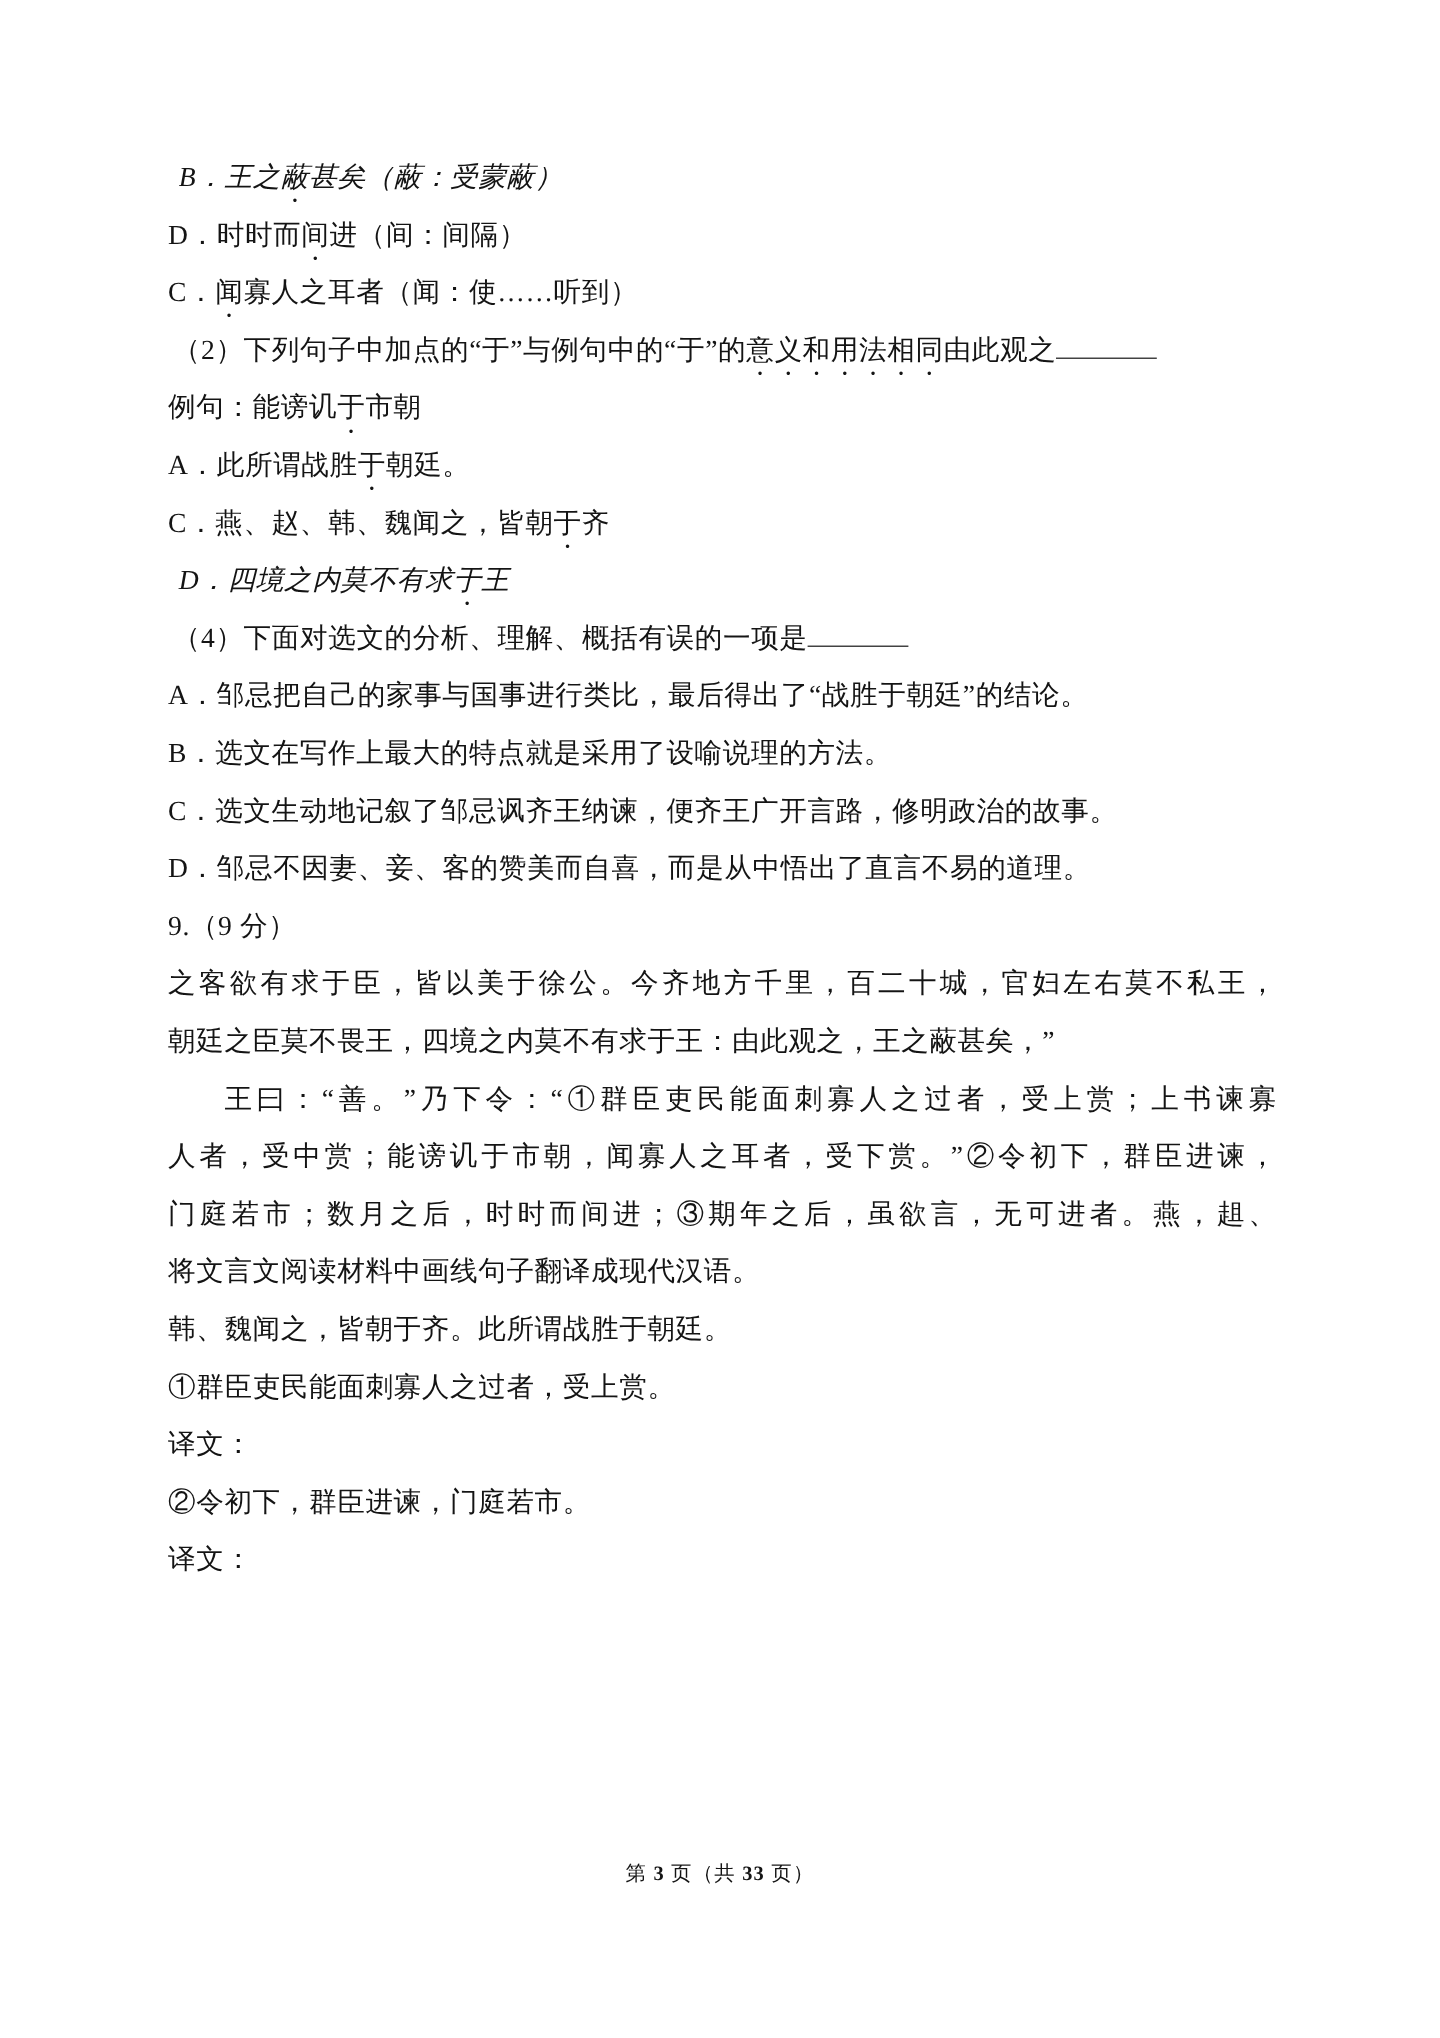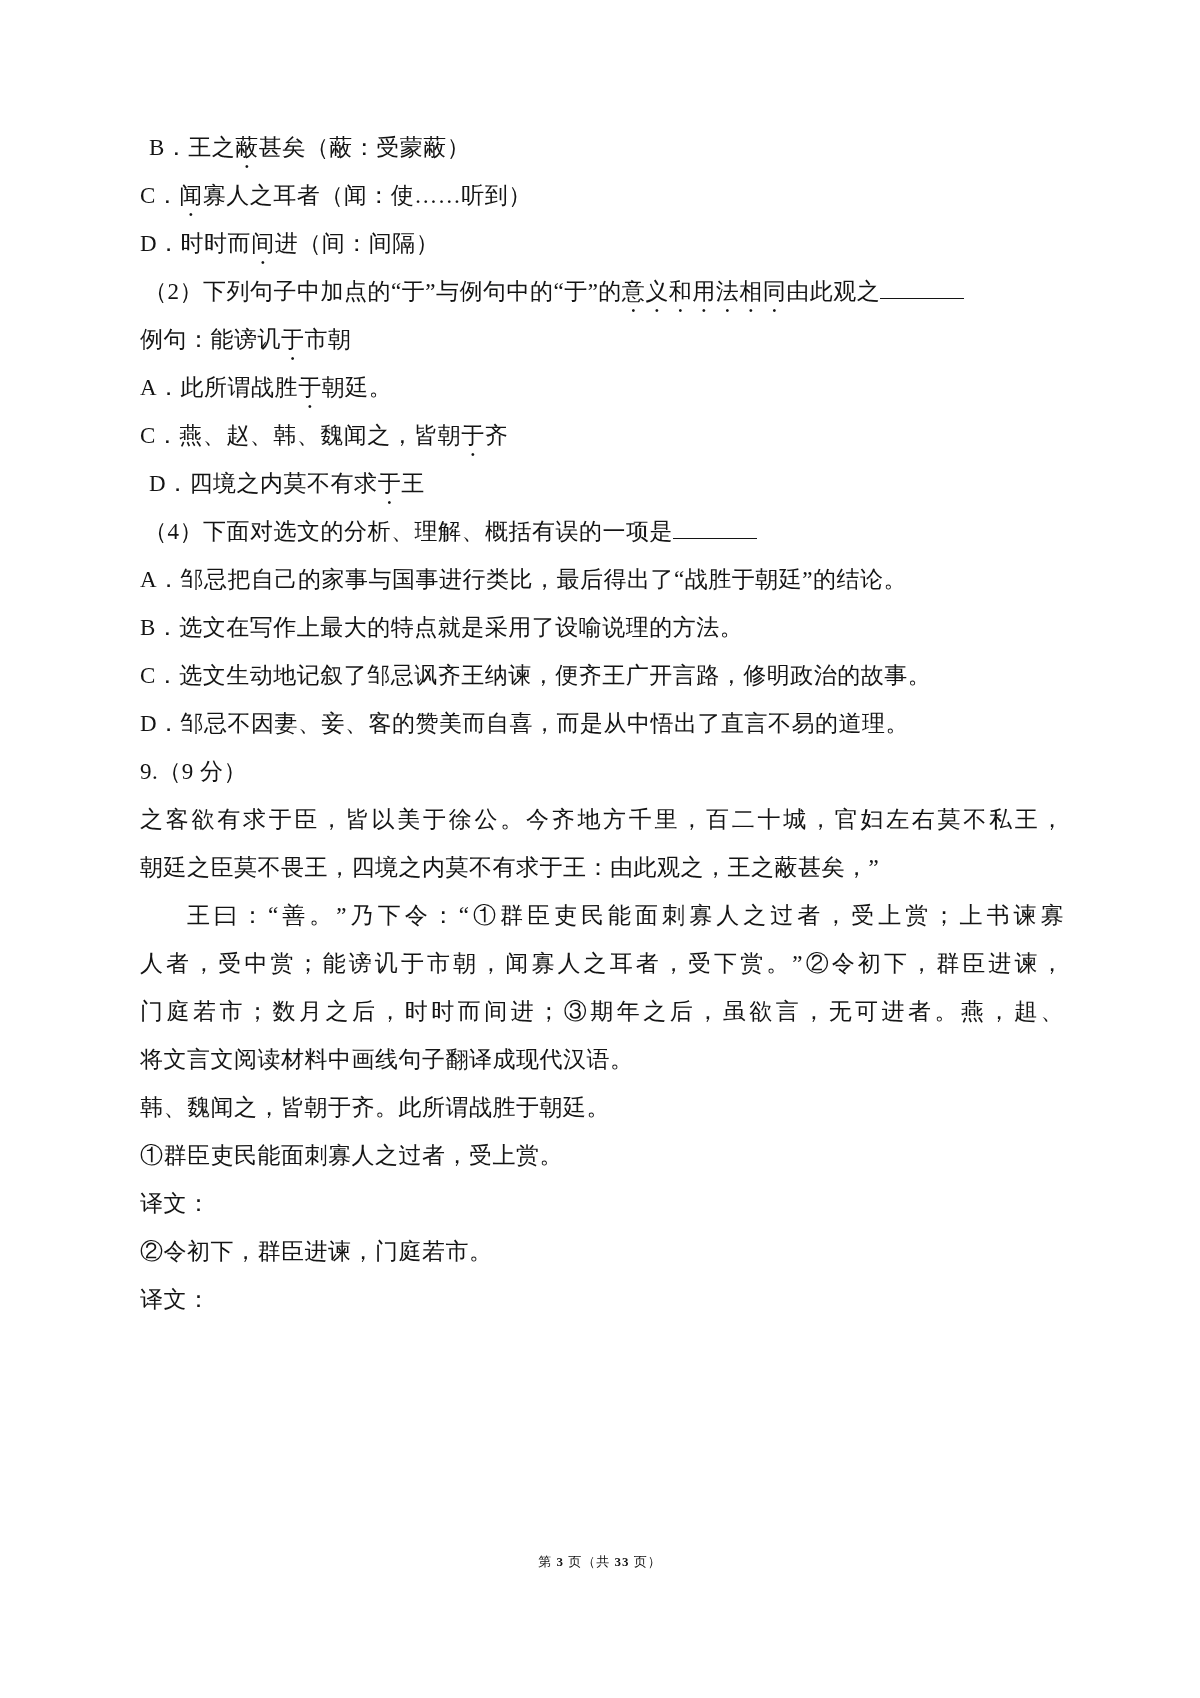--- a/index.html
+++ b/index.html
@@ -23,21 +23,21 @@
     white-space:nowrap;
     letter-spacing:0.5px;
   }
   
   .line.j{
     white-space:normal;
     text-align:justify;
     text-align-last:justify;
   }
   .ind4{margin-left:4px;}
-  .ind8{margin-left:9px;}
+  .ind8{margin-left:9px;font-style:italic;}
   .para{text-indent:47px;}
   .bold{font-weight:bold;}
   .dot{
     -webkit-text-emphasis:filled dot #141414;
     -webkit-text-emphasis-position:under left;
     text-emphasis:filled dot #141414;
     text-emphasis-position:under left;
   }
   .ul{
     text-decoration-thickness:1.2px;
@@ -47,34 +47,34 @@
     display:inline-block;
     width:84px;
     height:20px;
     border-bottom:1.6px solid #141414;
     vertical-align:baseline;
   }
   .footer{
     position:absolute;
     left:0;right:0;top:1547px;
     text-align:center;
-    font-size:13px;
+    font-size:17px;
     line-height:30px;
     letter-spacing:1px;
   }
   .footer b{font-weight:bold;}
 </style>
 </head>
 <body>
 
 <div class="page">
   <div class="content">
       <p class="line ind8"><span>B．王之</span><span class="dot">蔽</span><span>甚矣（蔽：受蒙蔽）</span></p>
+      <p class="line"><span>D．时时而</span><span class="dot">间</span><span>进（间：间隔）</span></p>
       <p class="line"><span>C．</span><span class="dot">闻</span><span>寡人之耳者（闻：使……听到）</span></p>
-      <p class="line"><span>D．时时而</span><span class="dot">间</span><span>进（间：间隔）</span></p>
       <p class="line ind4"><span>（2）下列句子中加点的“于”与例句中的“于”的</span><span class="dot">意义和用法相同</span><span>由此观之</span><span class="blank"></span></p>
       <p class="line"><span>例句：能谤讥</span><span class="dot">于</span><span>市朝</span></p>
       <p class="line"><span>A．此所谓战胜</span><span class="dot">于</span><span>朝廷。</span></p>
       <p class="line"><span>C．燕、赵、韩、魏闻之，皆朝</span><span class="dot">于</span><span>齐</span></p>
       <p class="line ind8"><span>D．四境之内莫不有求</span><span class="dot">于</span><span>王</span></p>
       <p class="line ind4"><span>（4）下面对选文的分析、理解、概括有误的一项是</span><span class="blank"></span></p>
       <p class="line"><span>A．邹忌把自己的家事与国事进行类比，最后得出了“战胜于朝廷”的结论。</span></p>
       <p class="line"><span>B．选文在写作上最大的特点就是采用了设喻说理的方法。</span></p>
       <p class="line"><span>C．选文生动地记叙了邹忌讽齐王纳谏，便齐王广开言路，修明政治的故事。</span></p>
       <p class="line"><span>D．邹忌不因妻、妾、客的赞美而自喜，而是从中悟出了直言不易的道理。</span></p>

